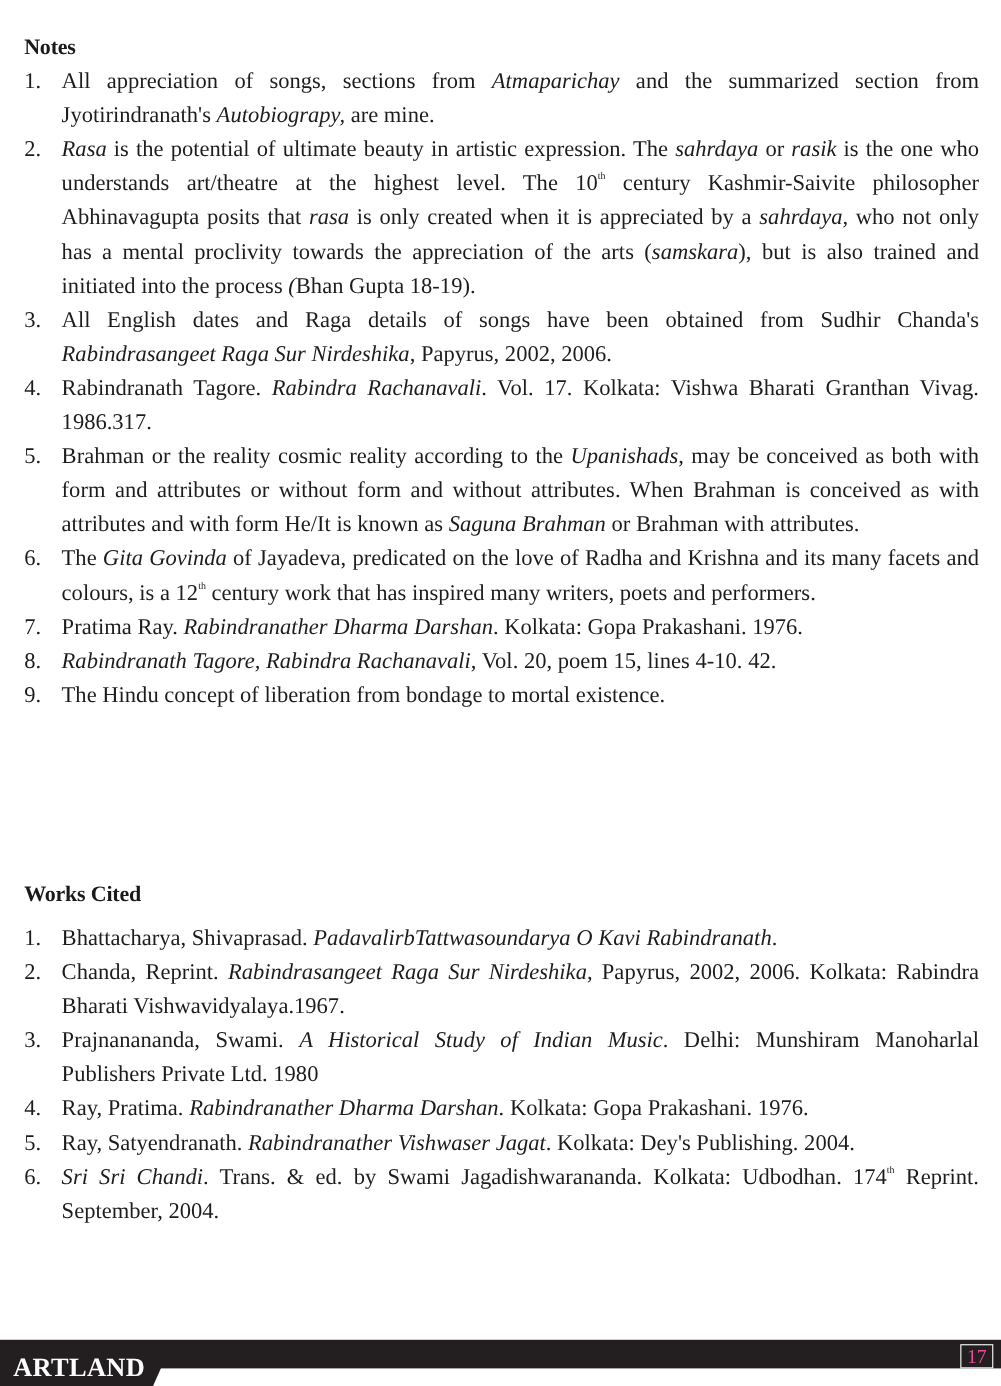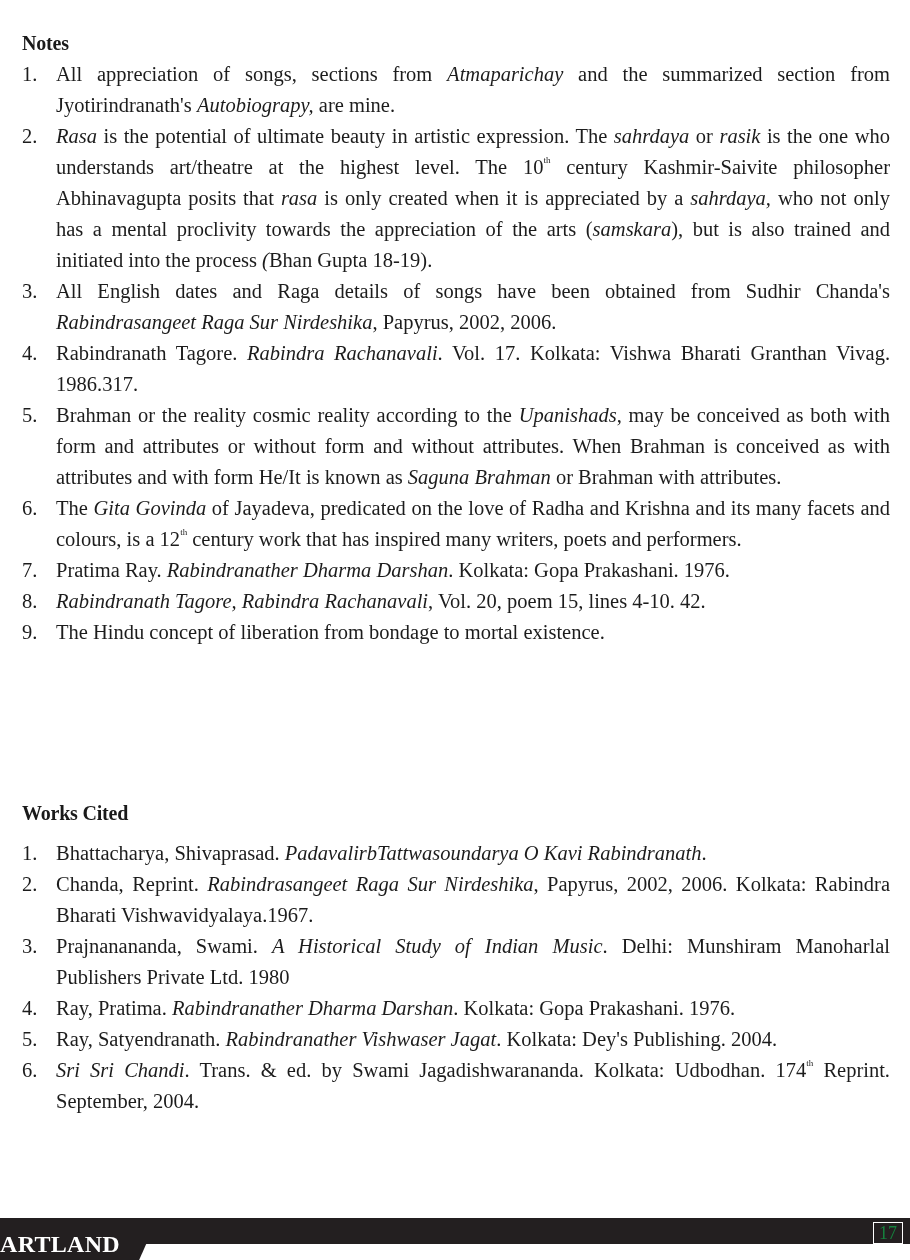--- a/index.html
+++ b/index.html
@@ -76,37 +76,37 @@
       position: absolute;
       left: 0;
       top: 1240px;
       width: 148px;
       height: 20px;
       background: #231f20;
       clip-path: polygon(0 0, 100% 0, 94% 100%, 0 100%);
     }
     .brand {
       position: absolute;
-      left: 0;
+      left: 12px;
       top: 1231px;
       font-size: 24px;
       font-weight: bold;
       color: #ffffff;
       letter-spacing: 0.3px;
       font-family: "Liberation Serif", "DejaVu Serif", serif;
       text-align: right;
     }
     .page-num {
       position: absolute;
       left: 873px;
       top: 1222px;
       width: 28px;
       height: 20px;
       border: 1.5px solid #ffffff;
-      color: #15803d;
+      color: #ec4899;
       font-size: 18px;
       line-height: 20px;
       text-align: center;
       font-family: "Liberation Serif", "DejaVu Serif", serif;
     }
   </style>
 </head>
 <body>
 
 <div class="page">

